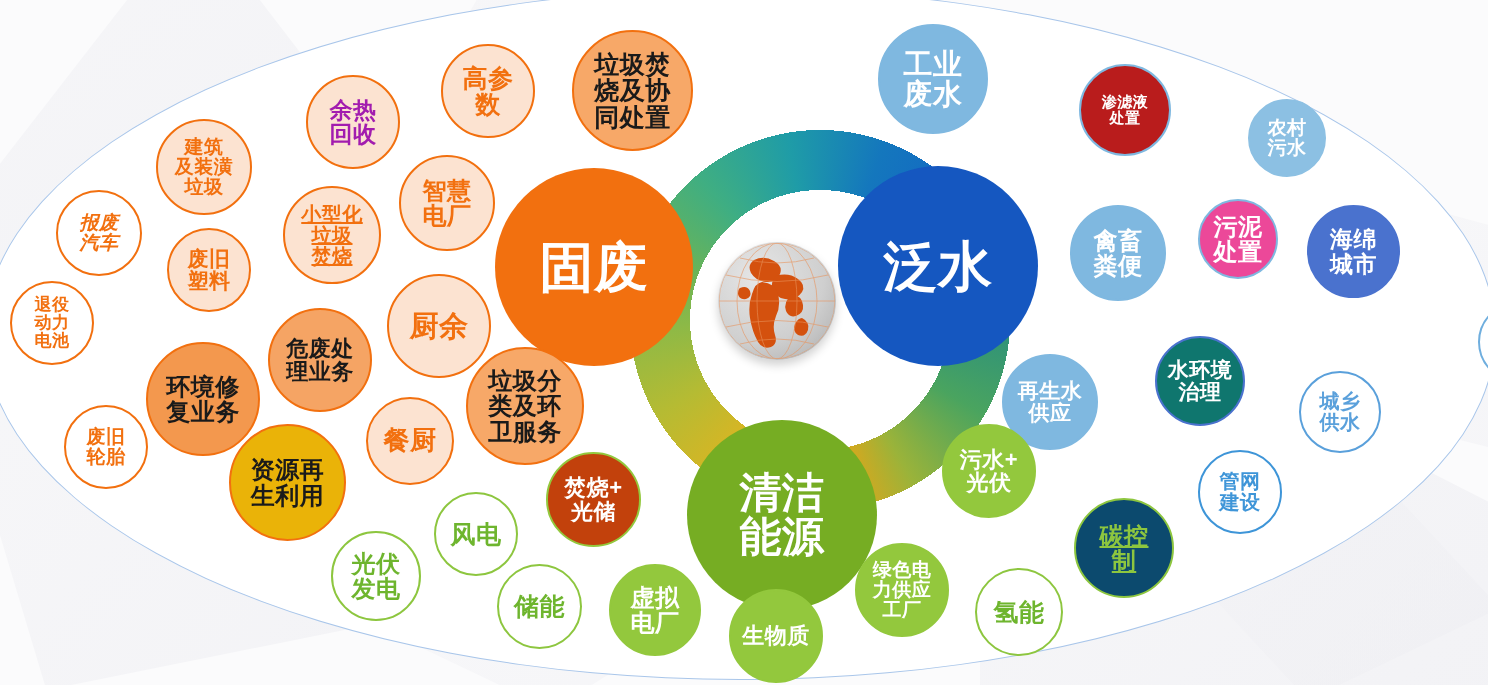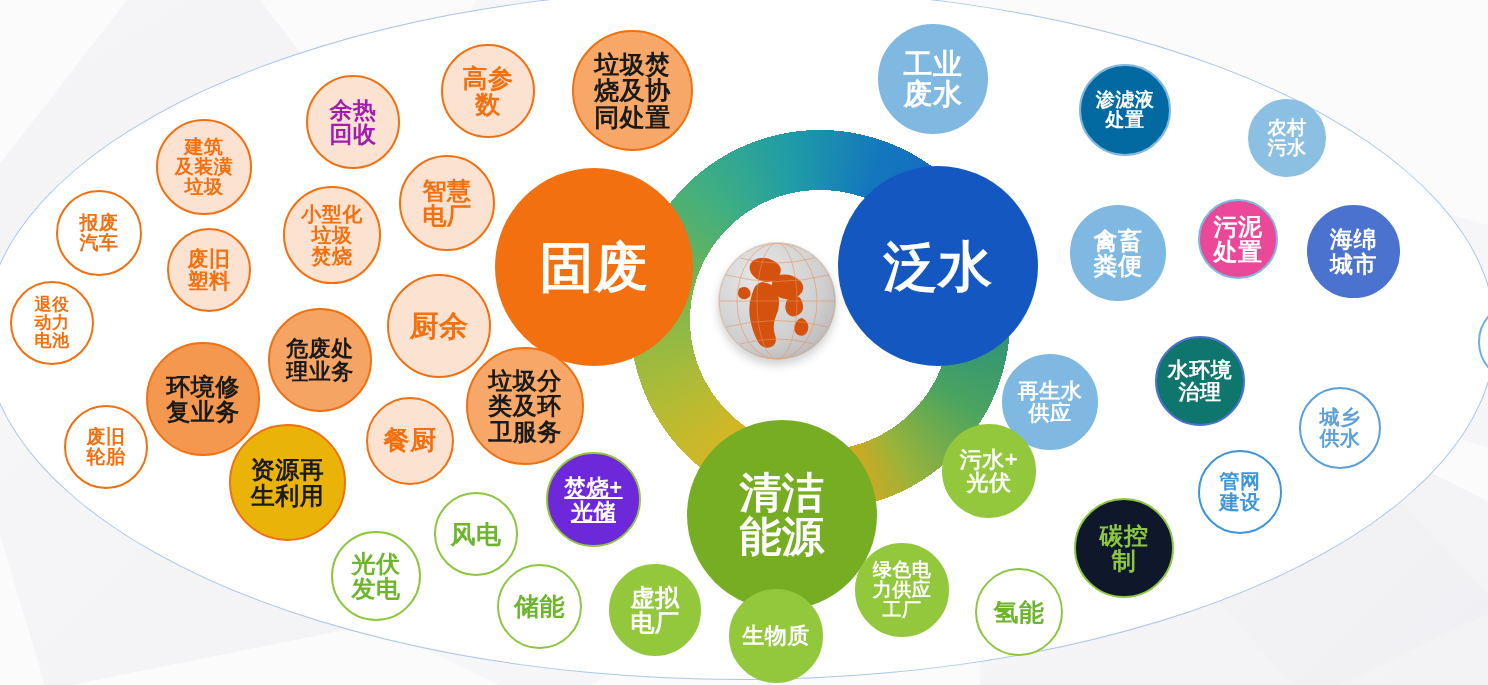--- a/index.html
+++ b/index.html
@@ -131,89 +131,89 @@
         </g>
       </g>
     </svg>
   </div>
 
   <div id="bubbles">
       <div class="bub hub" style="left: 495px; top: 168px; width: 198px; height: 198px; font-size: 54px; background: rgb(242, 112, 15); color: rgb(255, 255, 255); border: none;">固废</div>
       <div class="bub hub" style="left: 838px; top: 166px; width: 200px; height: 200px; font-size: 54px; background: rgb(21, 87, 192); color: rgb(255, 255, 255); border: none;">泛水</div>
       <div class="bub hub" style="left: 687px; top: 420px; width: 190px; height: 190px; font-size: 42px; background: rgb(118, 173, 35); color: rgb(255, 255, 255); border: none;">清洁
 能源</div>
-      <div class="bub" style="left: 56px; top: 190px; width: 86px; height: 86px; font-size: 19px; background: rgb(255, 255, 255); color: rgb(242, 112, 15); border: 2px solid rgb(242, 112, 15);">报废
+      <div class="bub" style="left: 56px; top: 190px; width: 86px; height: 86px; font-size: 19px; background: rgb(255, 255, 255); color: rgb(242, 112, 15); border: 2px solid rgb(242, 112, 15); font-style: italic;">报废
 汽车</div>
       <div class="bub" style="left: 10px; top: 281px; width: 84px; height: 84px; font-size: 17px; background: rgb(255, 255, 255); color: rgb(242, 112, 15); border: 2px solid rgb(242, 112, 15);">退役
 动力
 电池</div>
       <div class="bub" style="left: 64px; top: 405px; width: 84px; height: 84px; font-size: 19px; background: rgb(255, 255, 255); color: rgb(242, 112, 15); border: 2px solid rgb(242, 112, 15);">废旧
 轮胎</div>
       <div class="bub" style="left: 156px; top: 119px; width: 96px; height: 96px; font-size: 19px; background: rgb(252, 227, 209); color: rgb(242, 112, 15); border: 2px solid rgb(242, 112, 15);">建筑
 及装潢
 垃圾</div>
       <div class="bub" style="left: 167px; top: 228px; width: 84px; height: 84px; font-size: 21px; background: rgb(252, 227, 209); color: rgb(242, 112, 15); border: 2px solid rgb(242, 112, 15);">废旧
 塑料</div>
       <div class="bub" style="left: 306px; top: 75px; width: 94px; height: 94px; font-size: 23px; background: rgb(252, 227, 209); color: #a21caf; border: 2px solid rgb(242, 112, 15);">余热
 回收</div>
       <div class="bub" style="left: 441px; top: 44px; width: 94px; height: 94px; font-size: 25px; background: rgb(252, 227, 209); color: rgb(242, 112, 15); border: 2px solid rgb(242, 112, 15);">高参
 数</div>
-      <div class="bub" style="left: 283px; top: 186px; width: 98px; height: 98px; font-size: 20px; background: rgb(252, 227, 209); color: rgb(242, 112, 15); border: 2px solid rgb(242, 112, 15);">小型化
+      <div class="bub" style="left: 283px; top: 186px; width: 98px; height: 98px; font-size: 20px; background: rgb(252, 227, 209); color: rgb(242, 112, 15); border: 2px solid rgb(242, 112, 15); text-decoration: underline;">小型化
 垃圾
 焚烧</div>
       <div class="bub" style="left: 399px; top: 155px; width: 96px; height: 96px; font-size: 24px; background: rgb(252, 227, 209); color: rgb(242, 112, 15); border: 2px solid rgb(242, 112, 15);">智慧
 电厂</div>
       <div class="bub" style="left: 572px; top: 30px; width: 121px; height: 121px; font-size: 25px; background: rgb(247, 168, 104); color: rgb(26, 26, 26); border: 2px solid rgb(242, 112, 15);">垃圾焚
 烧及协
 同处置</div>
       <div class="bub" style="left: 387px; top: 274px; width: 104px; height: 104px; font-size: 29px; background: rgb(252, 227, 209); color: rgb(242, 112, 15); border: 2px solid rgb(242, 112, 15);">厨余</div>
       <div class="bub" style="left: 268px; top: 308px; width: 104px; height: 104px; font-size: 22px; background: rgb(245, 164, 100); color: rgb(26, 26, 26); border: 2px solid rgb(242, 112, 15);">危废处
 理业务</div>
       <div class="bub" style="left: 366px; top: 397px; width: 88px; height: 88px; font-size: 26px; background: rgb(252, 227, 209); color: rgb(242, 112, 15); border: 2px solid rgb(242, 112, 15);">餐厨</div>
       <div class="bub" style="left: 146px; top: 342px; width: 114px; height: 114px; font-size: 24px; background: rgb(243, 152, 78); color: rgb(26, 26, 26); border: 2px solid rgb(242, 112, 15);">环境修
 复业务</div>
       <div class="bub" style="left: 229px; top: 424px; width: 117px; height: 117px; font-size: 24px; background: #eab308; color: rgb(26, 26, 26); border: 2px solid rgb(242, 112, 15);">资源再
 生利用</div>
       <div class="bub" style="left: 466px; top: 347px; width: 118px; height: 118px; font-size: 24px; background: rgb(247, 168, 104); color: rgb(26, 26, 26); border: 2px solid rgb(242, 112, 15);">垃圾分
 类及环
 卫服务</div>
       <div class="bub" style="left: 878px; top: 24px; width: 110px; height: 110px; font-size: 29px; background: rgb(127, 184, 224); color: rgb(255, 255, 255); border: 2px solid rgb(127, 184, 224);">工业
 废水</div>
-      <div class="bub" style="left: 1079px; top: 64px; width: 92px; height: 92px; font-size: 19px; background: #0369a1; color: rgb(255, 255, 255); border: 2px solid rgb(127, 184, 224);">渗滤液
+      <div class="bub" style="left: 1079px; top: 64px; width: 92px; height: 92px; font-size: 15px; background: #b91c1c; color: rgb(255, 255, 255); border: 2px solid rgb(127, 184, 224);">渗滤液
 处置</div>
       <div class="bub" style="left: 1248px; top: 99px; width: 78px; height: 78px; font-size: 19px; background: rgb(140, 192, 227); color: rgb(255, 255, 255); border: 2px solid rgb(140, 192, 227);">农村
 污水</div>
       <div class="bub" style="left: 1070px; top: 205px; width: 96px; height: 96px; font-size: 24px; background: rgb(127, 184, 224); color: rgb(255, 255, 255); border: 2px solid rgb(127, 184, 224);">禽畜
 粪便</div>
       <div class="bub" style="left: 1198px; top: 199px; width: 80px; height: 80px; font-size: 24px; background: #ec4899; color: rgb(255, 255, 255); border: 2px solid rgb(127, 184, 224);">污泥
 处置</div>
       <div class="bub" style="left: 1307px; top: 205px; width: 93px; height: 93px; font-size: 23px; background: rgb(74, 114, 206); color: rgb(255, 255, 255); border: 2px solid rgb(74, 114, 206);">海绵
 城市</div>
       <div class="bub" style="left: 1478px; top: 302px; width: 80px; height: 80px; font-size: 20px; background: rgb(255, 255, 255); color: rgb(111, 174, 222); border: 2px solid rgb(111, 174, 222);">海水
 淡化</div>
       <div class="bub" style="left: 1002px; top: 354px; width: 96px; height: 96px; font-size: 21px; background: rgb(127, 184, 224); color: rgb(255, 255, 255); border: 2px solid rgb(127, 184, 224);">再生水
 供应</div>
       <div class="bub" style="left: 1155px; top: 336px; width: 90px; height: 90px; font-size: 21px; background: #0f766e; color: rgb(255, 255, 255); border: 2px solid rgb(74, 114, 206);">水环境
 治理</div>
-      <div class="bub" style="left: 1299px; top: 387px; width: 82px; height: 82px; font-size: 20px; background: rgb(255, 255, 255); color: rgb(90, 160, 219); border: 2px solid rgb(90, 160, 219);">城乡
+      <div class="bub" style="left: 1299px; top: 371px; width: 82px; height: 82px; font-size: 20px; background: rgb(255, 255, 255); color: rgb(90, 160, 219); border: 2px solid rgb(90, 160, 219);">城乡
 供水</div>
       <div class="bub" style="left: 1198px; top: 450px; width: 84px; height: 84px; font-size: 20px; background: rgb(255, 255, 255); color: rgb(62, 149, 216); border: 2px solid rgb(62, 149, 216);">管网
 建设</div>
-      <div class="bub" style="left: 546px; top: 452px; width: 95px; height: 95px; font-size: 22px; background: #6d28d9; color: rgb(255, 255, 255); border: 2px solid rgb(147, 200, 61); text-decoration: underline;">焚烧+
+      <div class="bub" style="left: 546px; top: 452px; width: 95px; height: 95px; font-size: 22px; background: #c2410c; color: rgb(255, 255, 255); border: 2px solid rgb(147, 200, 61);">焚烧+
 光储</div>
       <div class="bub" style="left: 434px; top: 492px; width: 84px; height: 84px; font-size: 25px; background: rgb(255, 255, 255); color: rgb(110, 181, 46); border: 2px solid rgb(141, 198, 63);">风电</div>
       <div class="bub" style="left: 331px; top: 531px; width: 90px; height: 90px; font-size: 24px; background: rgb(255, 255, 255); color: rgb(110, 181, 46); border: 2px solid rgb(141, 198, 63);">光伏
 发电</div>
       <div class="bub" style="left: 497px; top: 564px; width: 85px; height: 85px; font-size: 25px; background: rgb(255, 255, 255); color: rgb(110, 181, 46); border: 2px solid rgb(141, 198, 63);">储能</div>
       <div class="bub" style="left: 609px; top: 564px; width: 92px; height: 92px; font-size: 24px; background: rgb(147, 200, 61); color: rgb(255, 255, 255); border: 2px solid rgb(147, 200, 61);">虚拟
 电厂</div>
       <div class="bub" style="left: 729px; top: 589px; width: 94px; height: 94px; font-size: 22px; background: rgb(147, 200, 61); color: rgb(255, 255, 255); border: 2px solid rgb(147, 200, 61);">生物质</div>
       <div class="bub" style="left: 855px; top: 543px; width: 94px; height: 94px; font-size: 19px; background: rgb(147, 200, 61); color: rgb(255, 255, 255); border: 2px solid rgb(147, 200, 61);">绿色电
 力供应
 工厂</div>
       <div class="bub" style="left: 942px; top: 424px; width: 94px; height: 94px; font-size: 22px; background: rgb(147, 200, 61); color: rgb(255, 255, 255); border: 2px solid rgb(147, 200, 61);">污水+
 光伏</div>
       <div class="bub" style="left: 975px; top: 568px; width: 88px; height: 88px; font-size: 25px; background: rgb(255, 255, 255); color: rgb(110, 181, 46); border: 2px solid rgb(141, 198, 63);">氢能</div>
-      <div class="bub" style="left: 1074px; top: 498px; width: 100px; height: 100px; font-size: 24px; background: #0f172a; color: rgb(141, 198, 63); border: 2px solid rgb(141, 198, 63);">碳控
+      <div class="bub" style="left: 1074px; top: 498px; width: 100px; height: 100px; font-size: 24px; background: #0c4a6e; color: rgb(141, 198, 63); border: 2px solid rgb(141, 198, 63); text-decoration: underline;">碳控
 制</div>
     </div>
 
 </div>
 
 </body></html>

